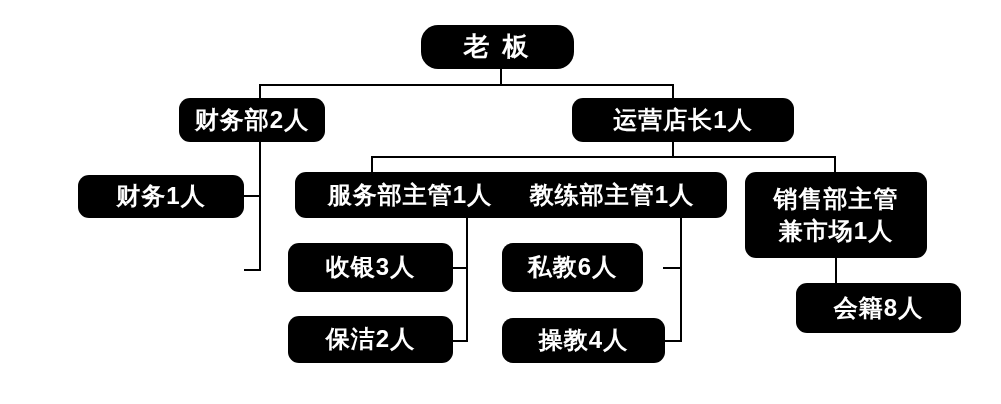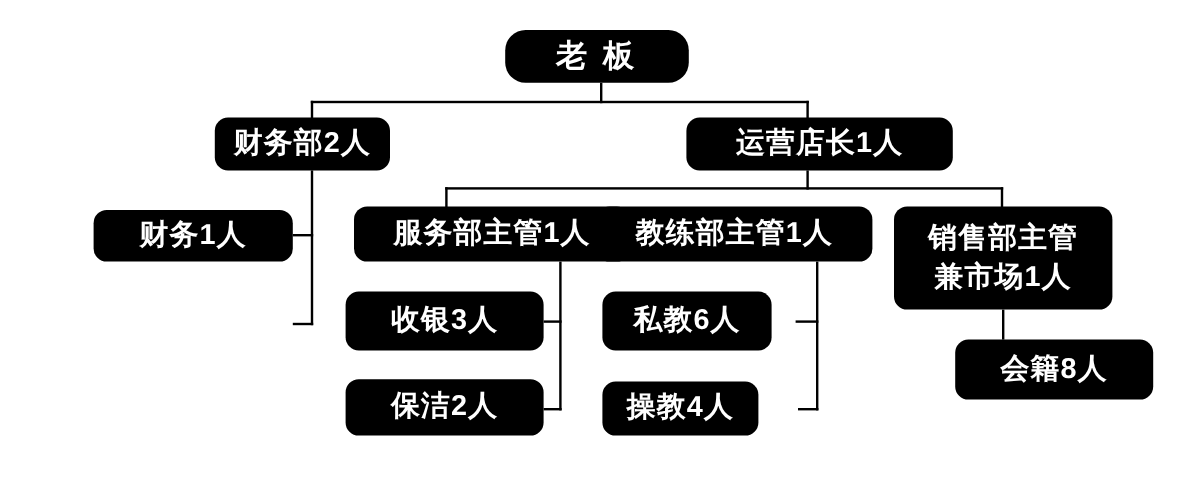--- a/index.html
+++ b/index.html
@@ -39,21 +39,21 @@
   #n-finance-dept{ left:179px; top:98px;  width:146px; height:44px; }
   #n-ops-manager { left:572px; top:98px;  width:222px; height:44px; }
   #n-finance     { left:78px;  top:175px; width:166px; height:43px; }
   #n-service-sup { left:263px; top:172px; width:230px; height:46px;margin-left:32px; }
   #n-coach-sup   { left:497px; top:172px; width:230px; height:46px; }
   #n-sales-sup   { left:745px; top:172px; width:182px; height:86px; }
   #n-cashier     { left:78px;  top:243px; width:166px; height:49px; }
   #n-checkout    { left:288px; top:243px; width:165px; height:49px; }
   #n-trainers    { left:502px; top:243px; width:141px; height:49px;text-align:right; }
   #n-cleaning    { left:288px; top:316px; width:165px; height:47px;text-align:right; }
-  #n-group       { left:502px; top:318px; width:130px; height:45px; }
+  #n-group       { left:502px; top:318px; width:163px; height:45px; }
   #n-membership  { left:752px; top:283px; width:165px; height:50px;margin-left:44px; }
   
   #c-boss-down      { left:500px; top:69px;  width:2px;   height:17px; }
   #c-top-h          { left:259px; top:84px;  width:415px; height:2px;  }
   #c-drop-finance   { left:259px; top:84px;  width:2px;   height:15px; }
   #c-drop-ops       { left:672px; top:84px;  width:2px;   height:15px; }
   #c-fin-trunk      { left:259px; top:142px; width:2px;   height:129px; }
   #c-stub-finance   { left:244px; top:195px; width:17px;  height:2px;  }
   #c-stub-cashier   { left:244px; top:269px; width:17px;  height:2px;  }
   #c-ops-down       { left:672px; top:142px; width:2px;   height:16px; }

